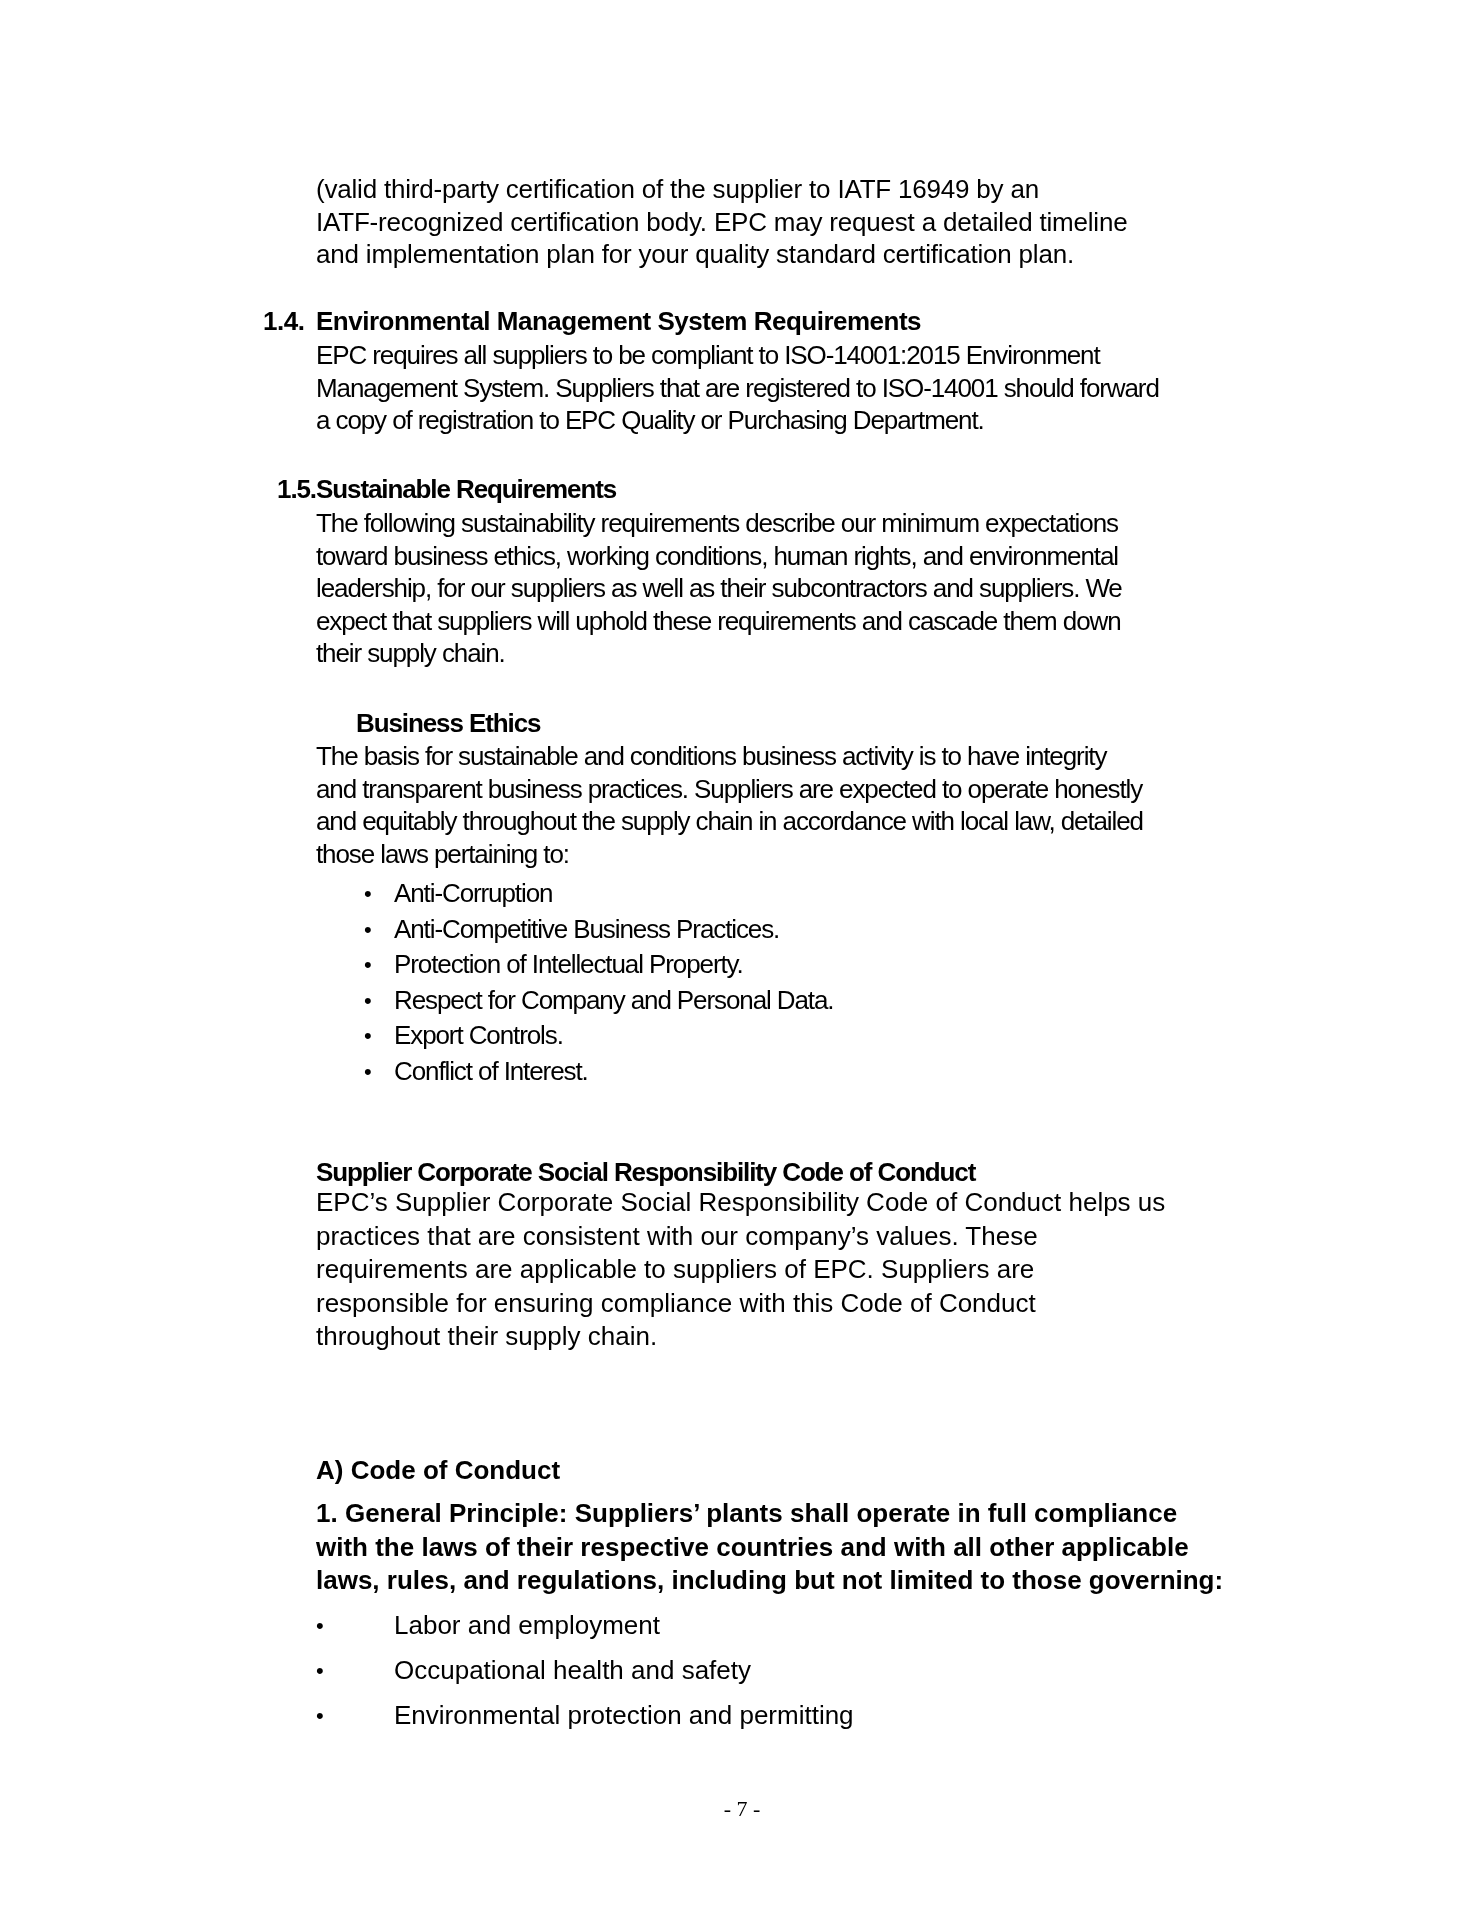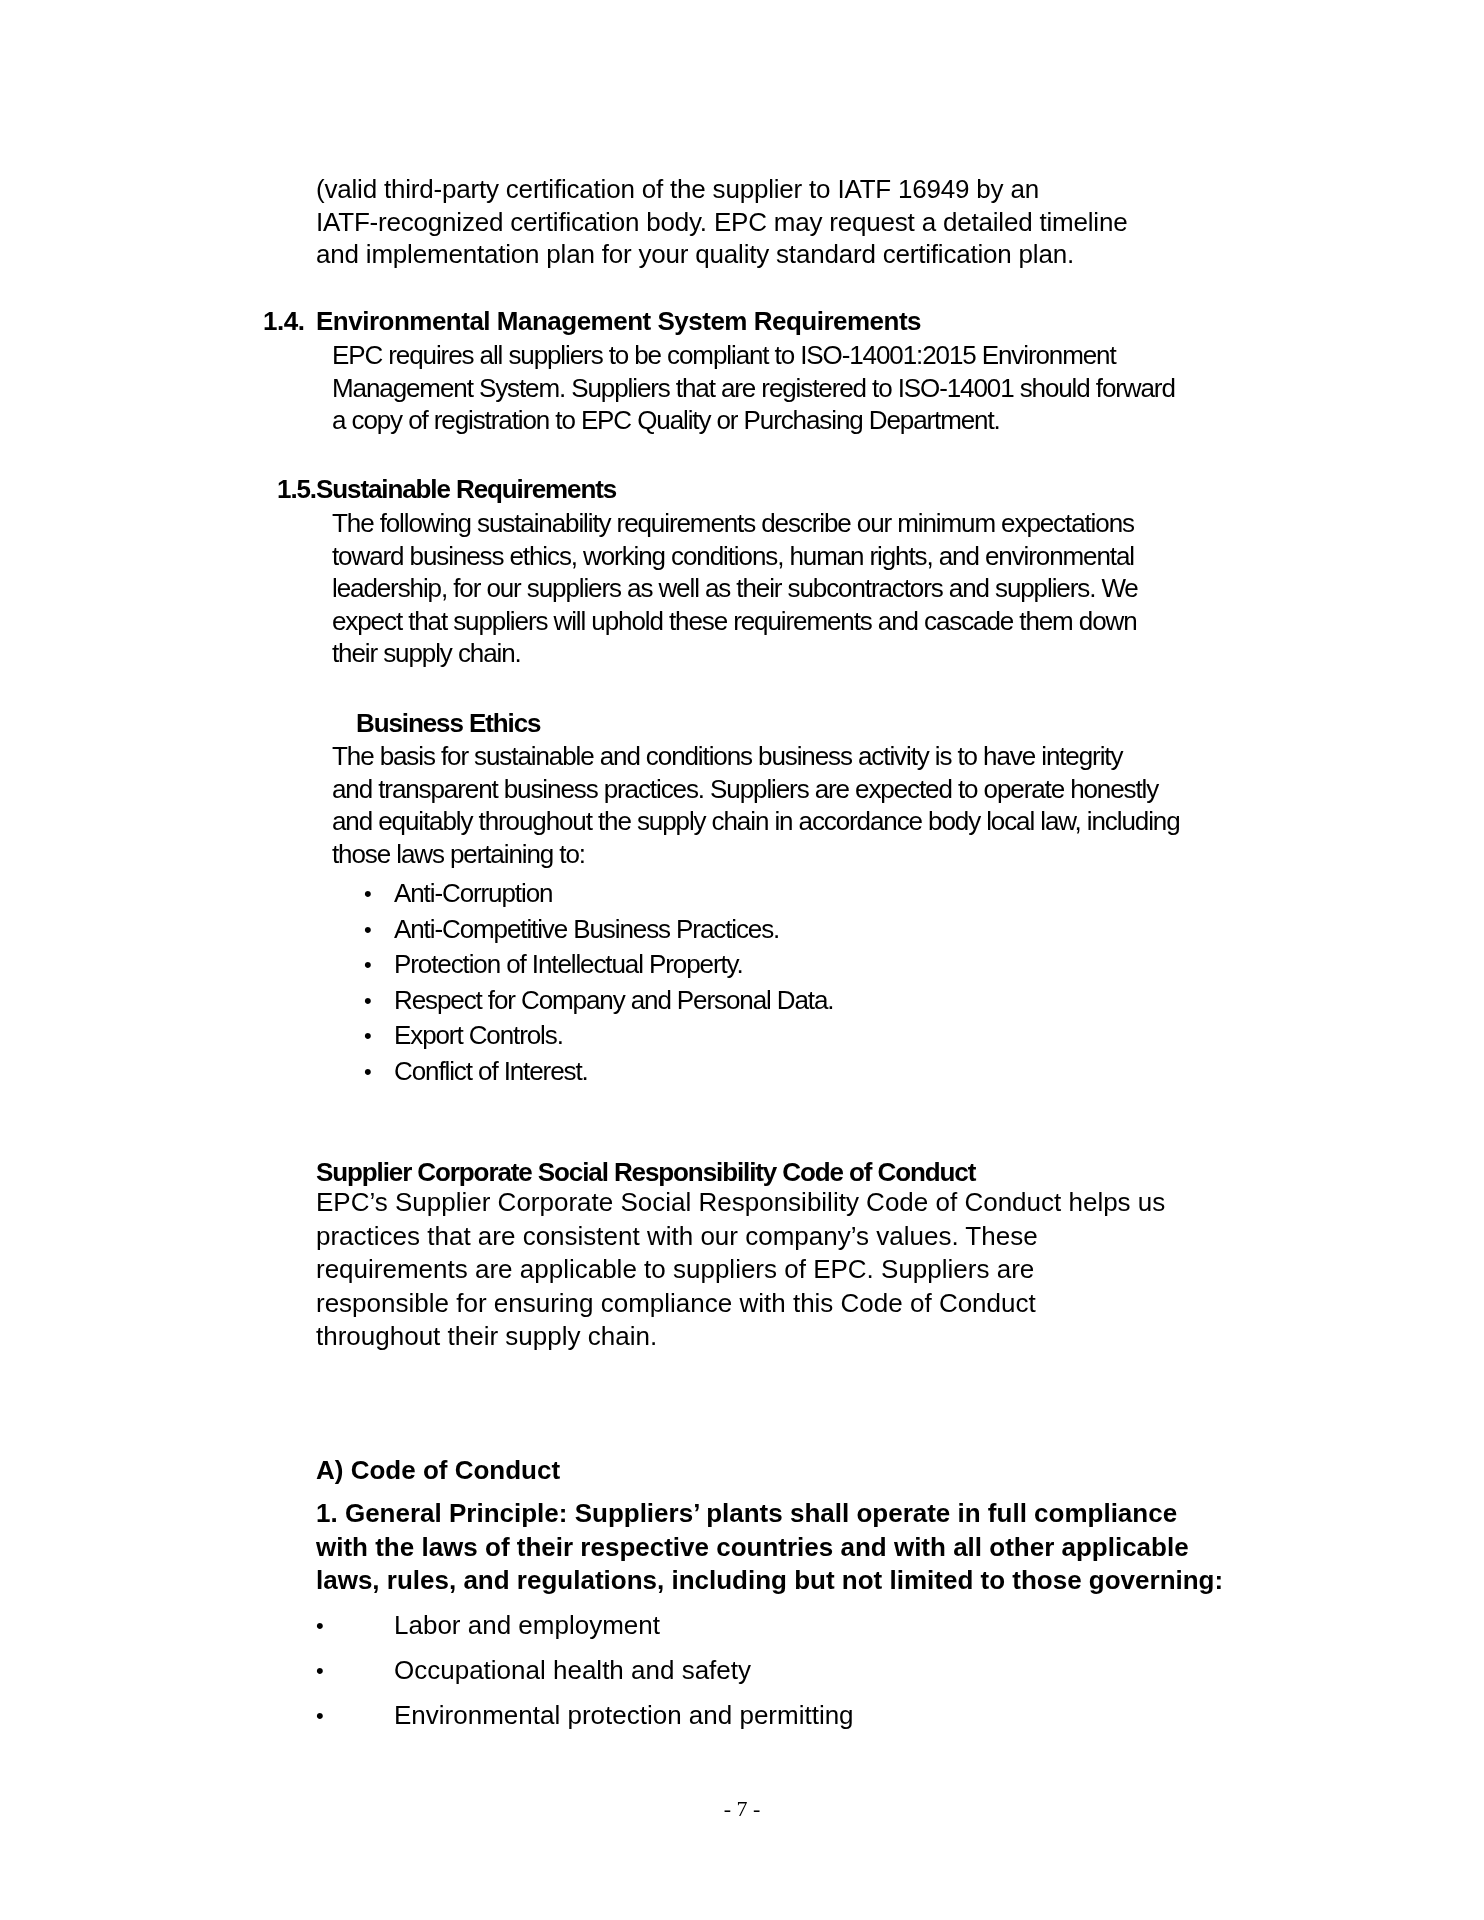--- a/index.html
+++ b/index.html
@@ -26,21 +26,20 @@
       position: absolute;
     }
     .para {
       font-size: 26px;
       line-height: 32.5px;
       letter-spacing: -0.6px;
       white-space: nowrap;
     }
     .para.condensed {
       letter-spacing: -1.1px;
-      margin-left: 16px;
     }
     .para.wide {
       letter-spacing: 0px;
       line-height: 33.5px;
     }
     .line { display: block; }
     .heading {
       font-weight: bold;
       font-size: 26px;
       letter-spacing: -0.5px;
@@ -125,21 +124,21 @@
     <span class="line">toward business ethics, working conditions, human rights, and environmental</span>
     <span class="line">leadership, for our suppliers as well as their subcontractors and suppliers. We</span>
     <span class="line">expect that suppliers will uphold these requirements and cascade them down</span>
     <span class="line">their supply chain.</span>
   </div>
 
   <div class="block heading condensed" style="left:316px; top:708px;margin-left:40px;">Business Ethics</div>
   <div class="block para condensed" style="left:316px; top:740px;">
     <span class="line">The basis for sustainable and conditions business activity is to have integrity</span>
     <span class="line">and transparent business practices. Suppliers are expected to operate honestly</span>
-    <span class="line">and equitably throughout the supply chain in accordance body local law, including</span>
+    <span class="line">and equitably throughout the supply chain in accordance with local law, detailed</span>
     <span class="line">those laws pertaining to:</span>
   </div>
   <div class="block" style="left:394px; top:876px;">
     <ul class="dots">
       <li><span class="bullet">•</span><span>Anti-Corruption</span></li>
       <li><span class="bullet">•</span><span>Anti-Competitive Business Practices.</span></li>
       <li><span class="bullet">•</span><span>Protection of Intellectual Property.</span></li>
       <li><span class="bullet">•</span><span>Respect for Company and Personal Data.</span></li>
       <li><span class="bullet">•</span><span>Export Controls.</span></li>
       <li><span class="bullet">•</span><span>Conflict of Interest.</span></li>

